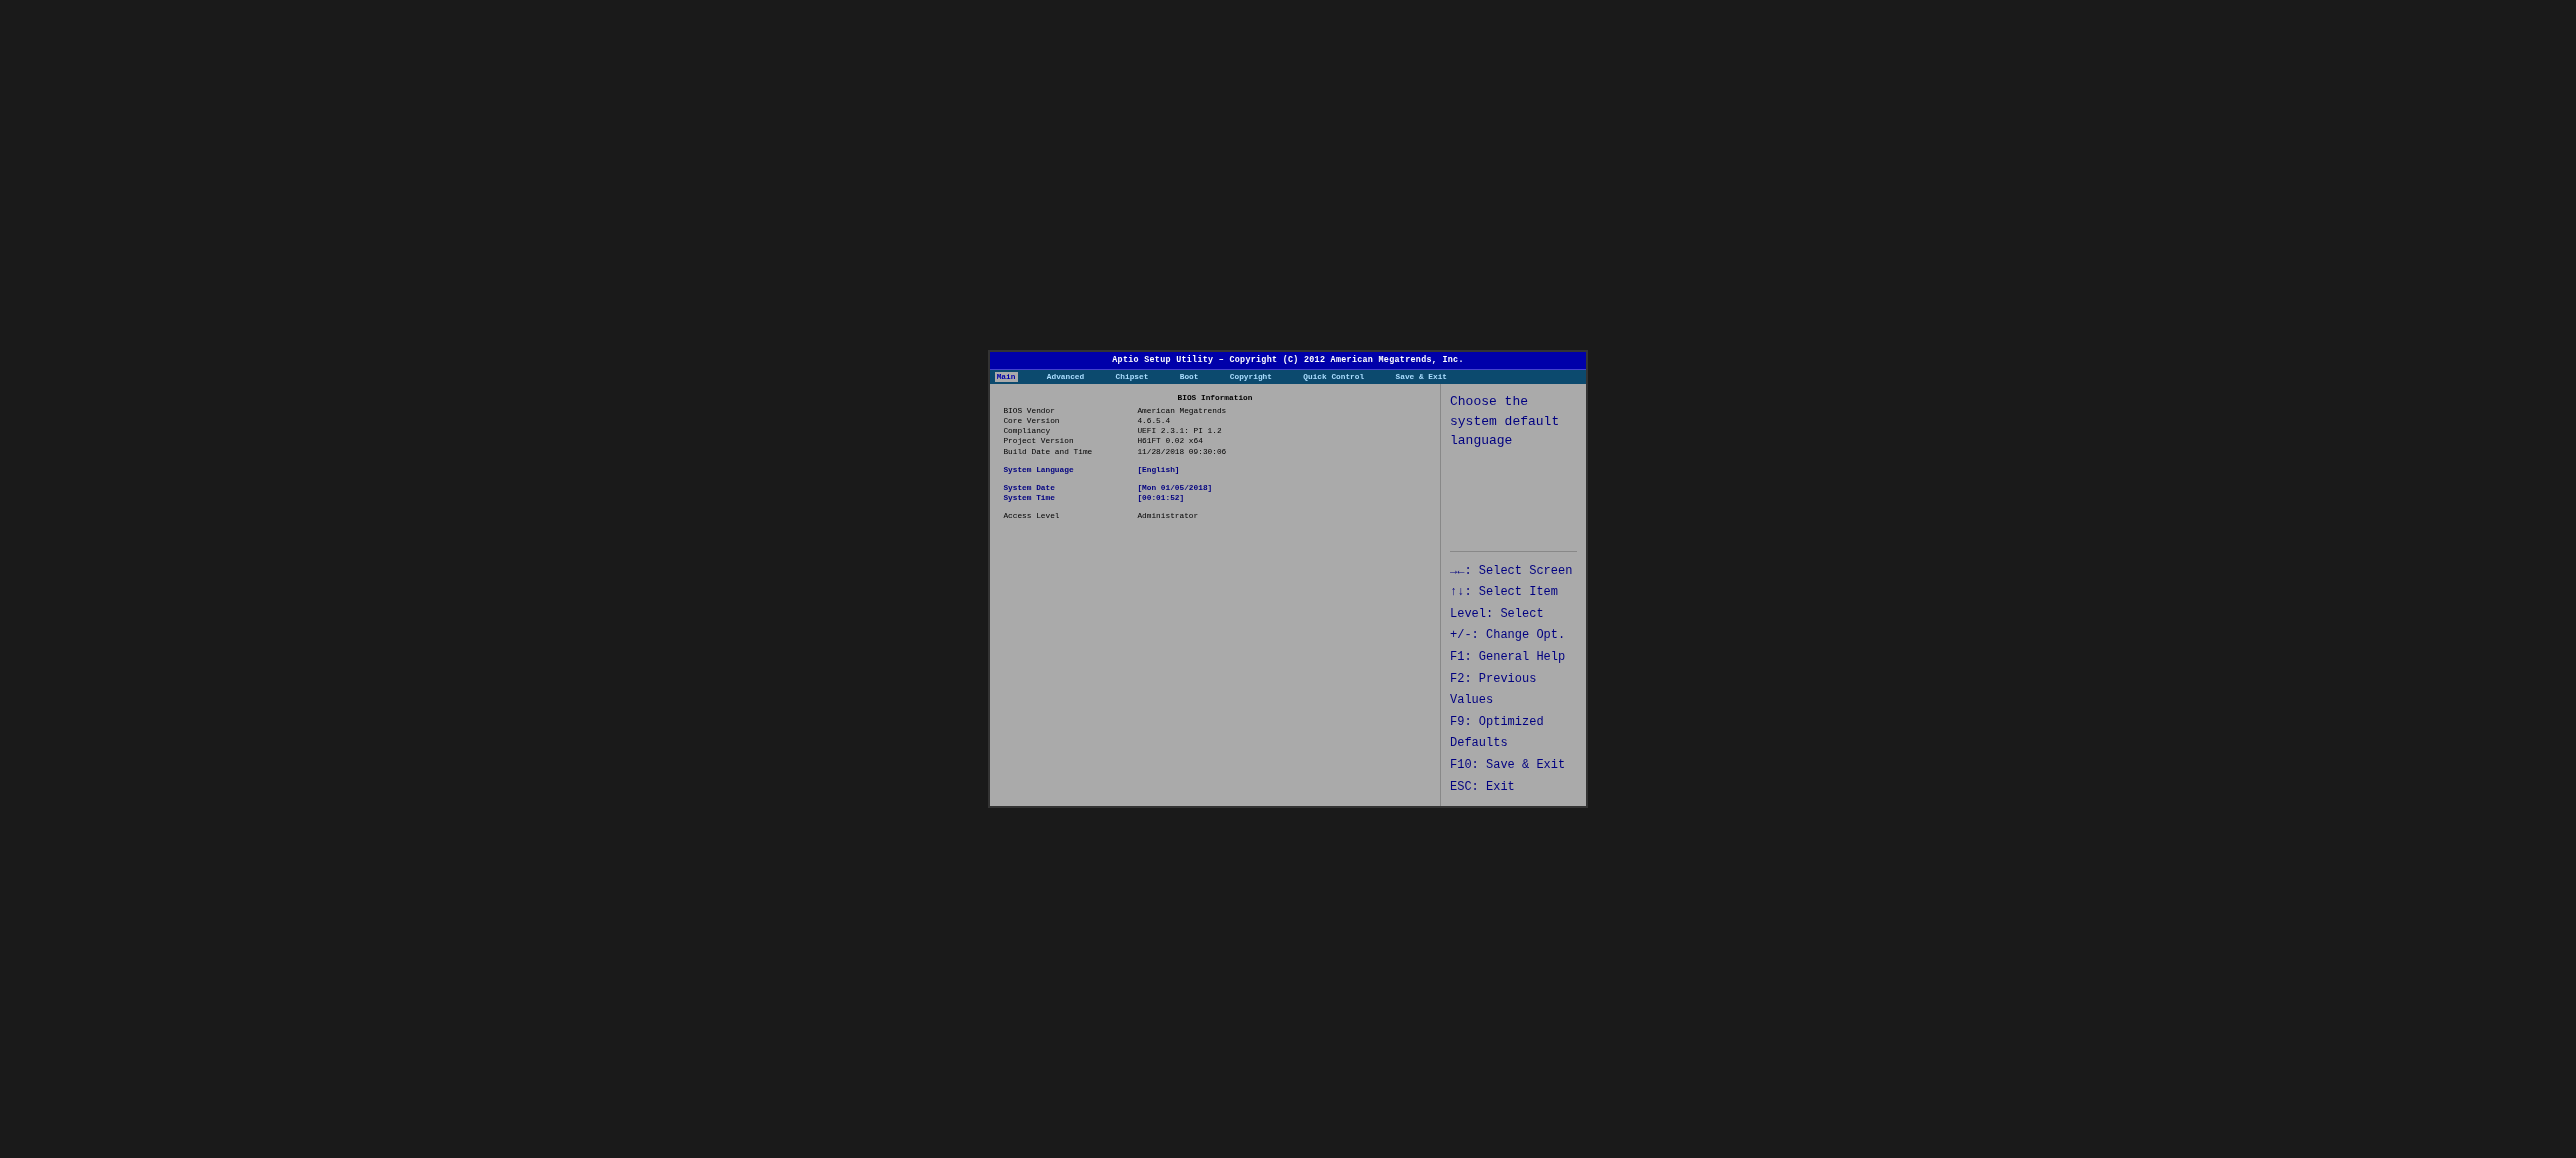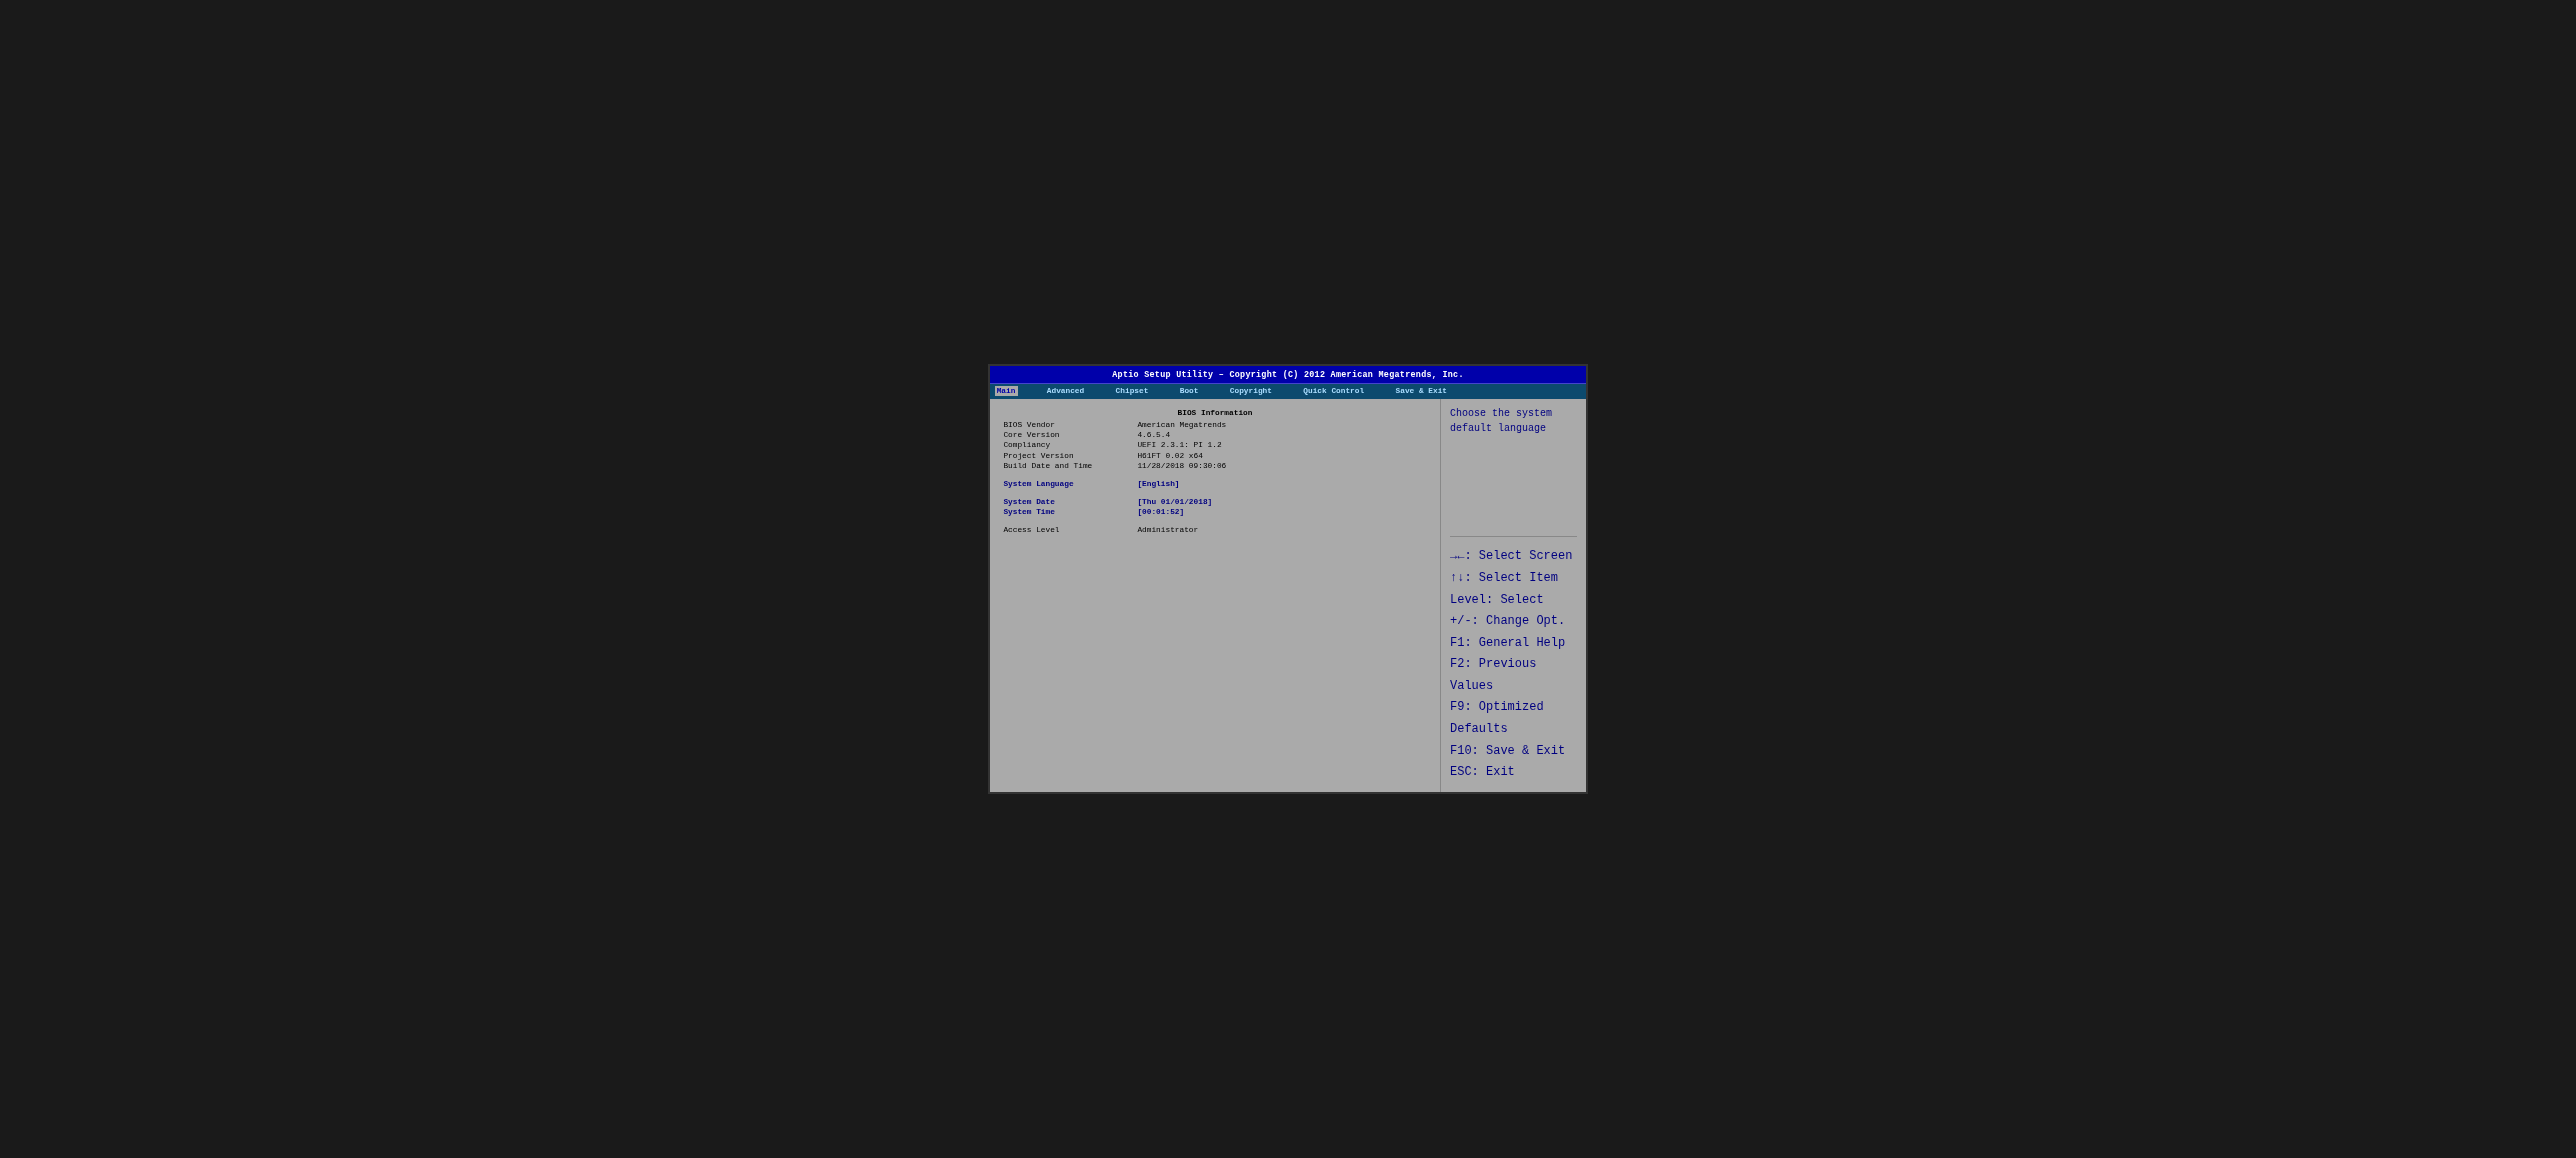--- a/index.html
+++ b/index.html
@@ -68,21 +68,21 @@
 
     .side-panel {
       width: 145px;
       padding: 7.8px 9px;
       background-color: #aaaaaa;
       font-size: 7.2px;
     }
 
     .side-panel-top {
       color: #000080;
-      font-size: 10px;
+      font-size: 13px;
       margin-bottom: 9px;
       line-height: 1.5;
       border-bottom: 0.6px solid #888;
       padding-bottom: 100px;
     }
 
     .side-panel-bottom {
       color: #000080;
       font-size: 12px;
       line-height: 1.8;
@@ -179,21 +179,21 @@
       <div class="info-section">
         <div class="info-row blue-label blue-value">
           <span class="info-label">System Language</span>
           <span class="info-value">[English]</span>
         </div>
       </div>
 
       <div class="info-section">
         <div class="info-row blue-label blue-value">
           <span class="info-label">System Date</span>
-          <span class="info-value">[Thu 01/01/2018]</span>
+          <span class="info-value">[Mon 01/05/2018]</span>
         </div>
         <div class="info-row blue-label blue-value">
           <span class="info-label">System Time</span>
           <span class="info-value">[00:01:52]</span>
         </div>
       </div>
 
       <div class="info-section">
         <div class="info-row">
           <span class="info-label">Access Level</span>

